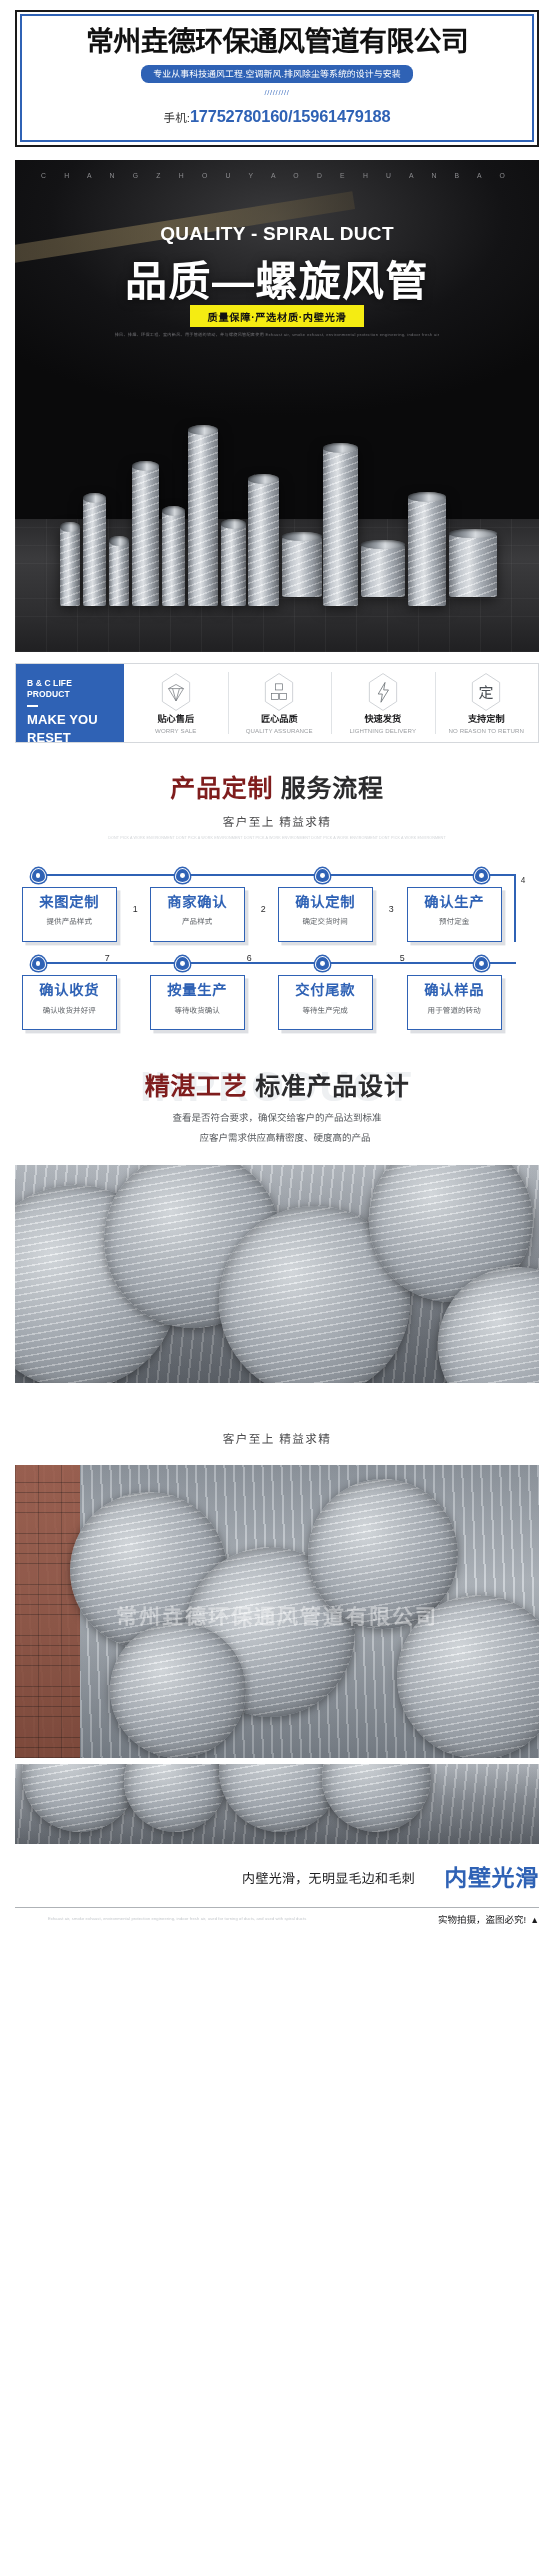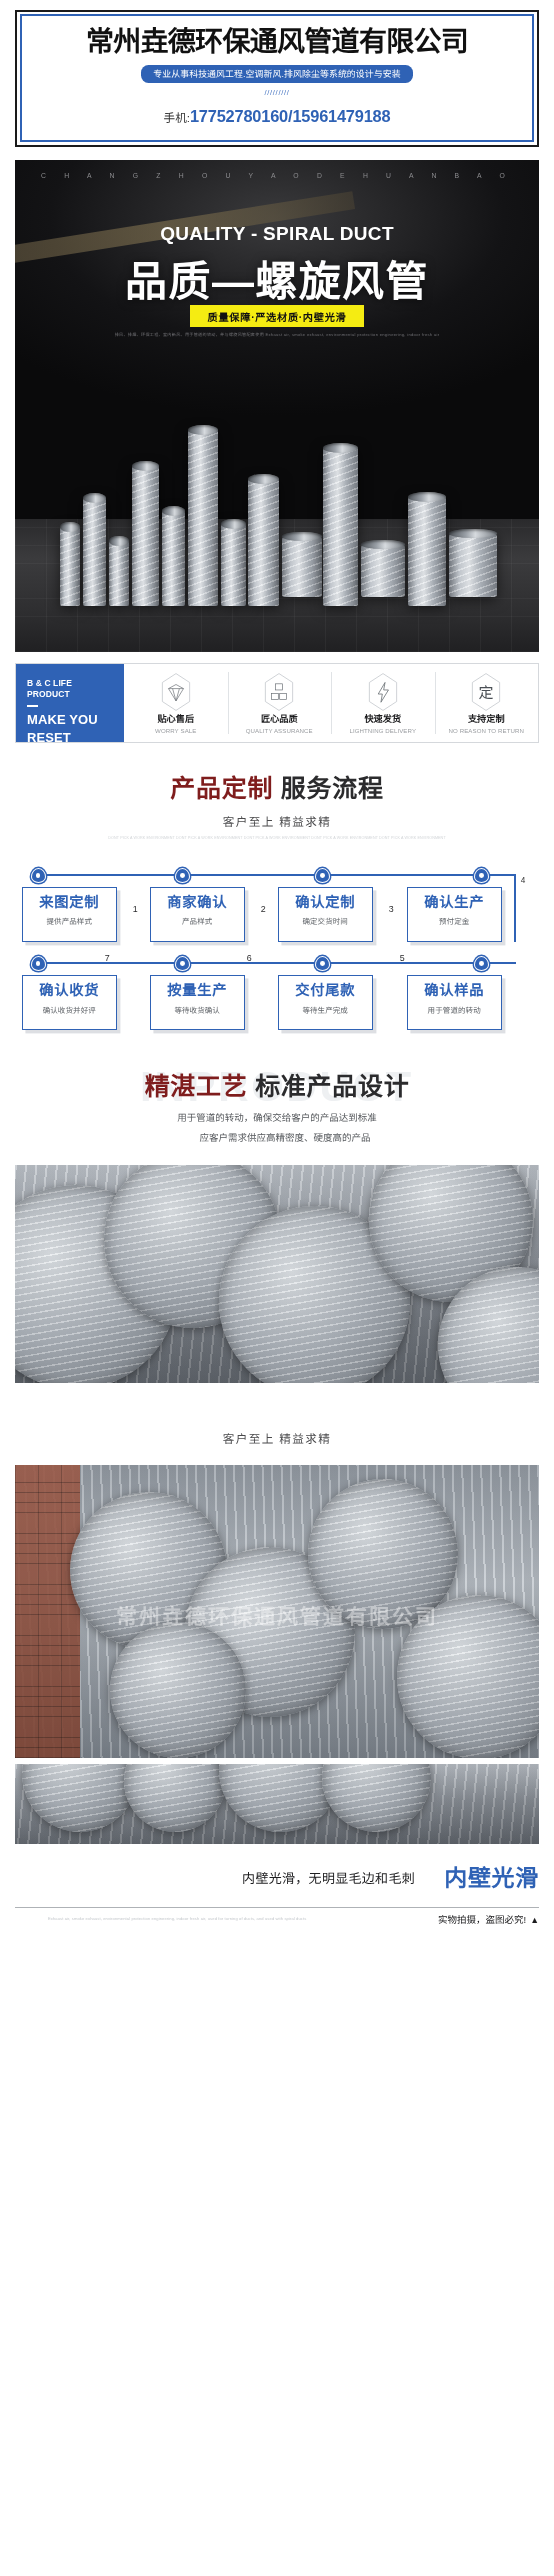--- a/index.html
+++ b/index.html
@@ -471,21 +471,21 @@
       </div>
     </div>
   </div>
 
   <div class="sec-title-block" style="padding-top:40px;">
     <div class="sec-wm">INPRODUCT</div>
     <div class="sec-title">
       <span class="accent">精湛工艺</span>
       <span class="dark">标准产品设计</span>
     </div>
-    <div class="sec-sub2">用于管道的转动，确保交给客户的产品达到标准</div>
+    <div class="sec-sub2">查看是否符合要求，确保交给客户的产品达到标准</div>
     <div class="sec-sub2" style="margin-top:1.4px;margin-left:16px;">应客户需求供应高精密度、硬度高的产品</div>
   </div>
 
   <div class="photo">
     <div class="photo-bg-a"></div>
     <div class="pipe" style="left:-41px;top:20.4px;width:204px;height:204px;"></div>
     <div class="pipe" style="left:89px;top:-13.6px;width:177px;height:177px;"></div>
     <div class="pipe" style="left:204px;top:41px;width:191px;height:191px;"></div>
     <div class="pipe" style="left:354px;top:-27px;width:164px;height:164px;"></div>
     <div class="pipe" style="left:423px;top:102px;width:157px;height:157px;"></div>

